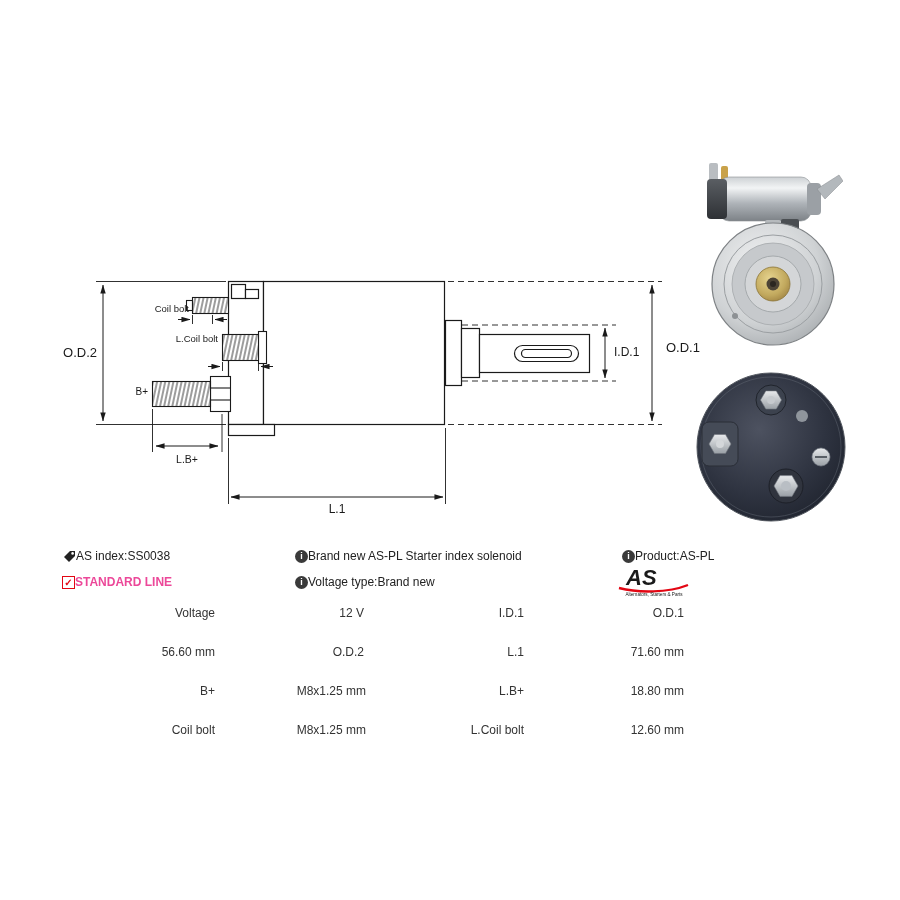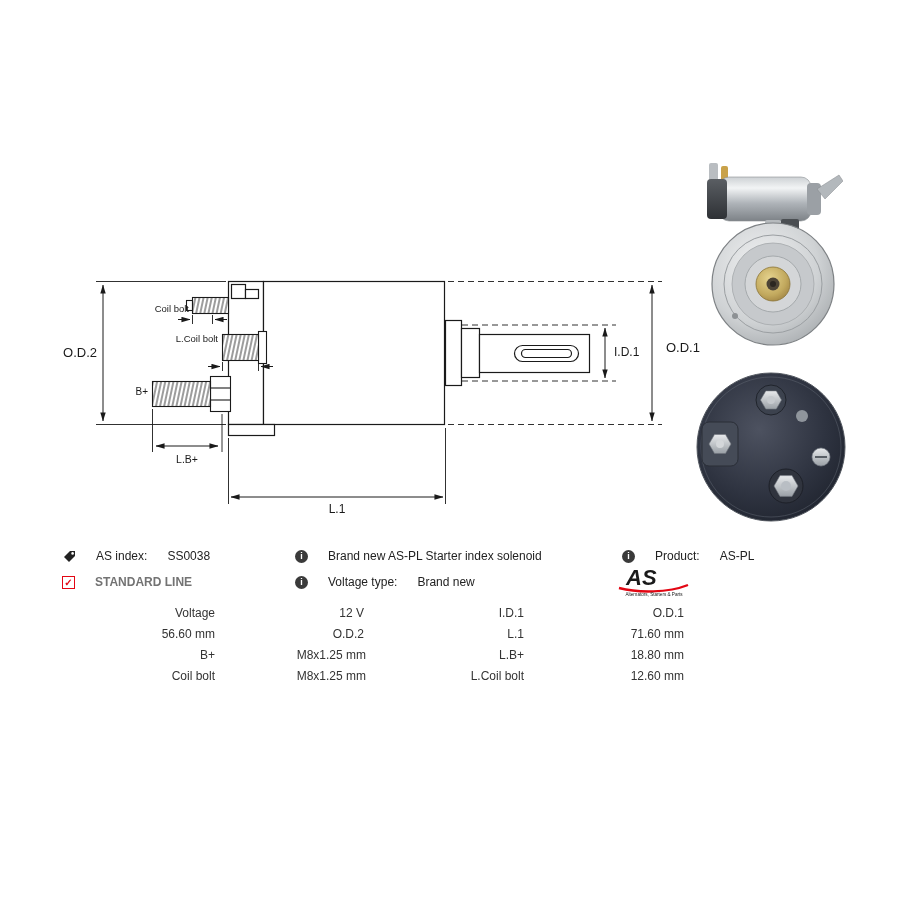--- a/index.html
+++ b/index.html
@@ -2,33 +2,33 @@
 <html><head>
 <meta charset="utf-8">
 <style>
   * { margin:0; padding:0; box-sizing:border-box; }
   html,body { width:900px; height:900px; background:#fff; font-family:"Liberation Sans", sans-serif; }
   .page { position:relative; width:900px; height:900px; background:#fff; overflow:hidden; }
   .abs { position:absolute; }
   svg text { font-family:"Liberation Sans", sans-serif; fill:#1a1a1a; }
 
   
-  .info-line { position:absolute; display:flex; align-items:center; gap:20px; font-size:12px; color:#222; height:16px; }
+  .info-line { position:absolute; display:flex; align-items:center; gap:0; font-size:12px; color:#222; height:16px; }
   .bold { font-weight:normal; }
-  .red  { color:#737373; font-weight:bold; }
+  .red  { color:#ec4899; font-weight:bold; }
   .info-icon { display:inline-block; width:13px; height:13px; border-radius:50%;
                background:#3a3a3a; color:#fff; font-size:9px; line-height:13px;
                text-align:center; font-weight:bold; flex:0 0 13px; }
   .check-icon { display:inline-block; width:13px; height:13px; border:1.6px solid #e30613;
                 color:#e30613; font-size:10px; line-height:11px; text-align:center;
                 font-weight:bold; flex:0 0 13px; }
 
   
   .specs { position:absolute; left:60px; top:603px; width:635px; display:grid;
-           grid-template-columns:166px 149px 160px 160px; row-gap:0; }
+           grid-template-columns:166px 149px 160px 160px; row-gap:18px; }
   .cell { height:21px; line-height:21px; font-size:12px; color:#333; text-align:right;
           padding-right:9px; border-right:2px solid #fff; overflow:hidden; }
   .cell.c4 { border-right:none; }
 </style>
 </head>
 <body>
 
 <div class="page">
 
   <svg class="abs" style="left:0;top:0" width="900" height="545" viewBox="0 0 900 545">

